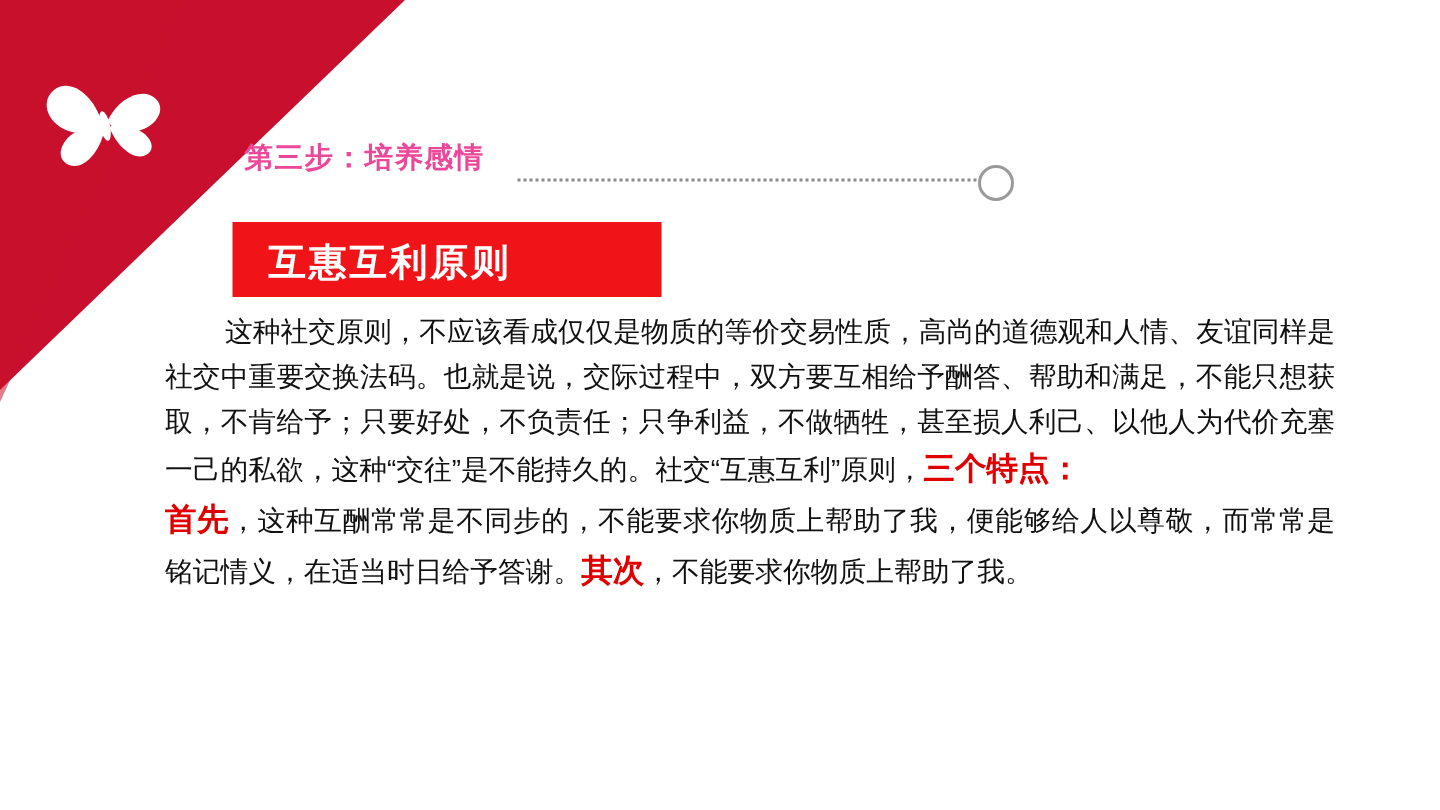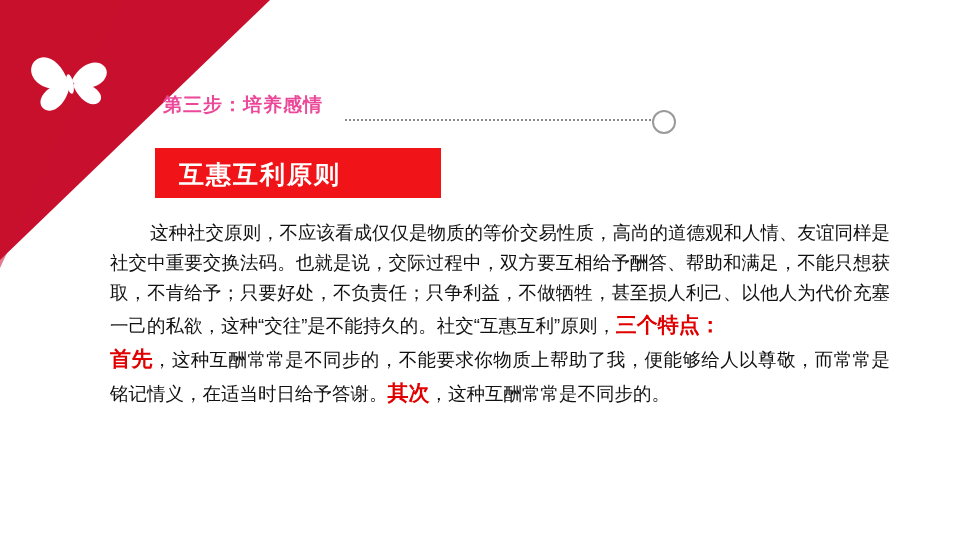--- a/index.html
+++ b/index.html
@@ -107,21 +107,21 @@
     letter-spacing: 2px;
     z-index: 6;
     white-space: nowrap;
     margin-left: 14px;
   }
 
   
   .body-copy {
     position: absolute;
     left: 110px;
-    top: 218px;
+    top: 206px;
     width: 780px;
     font-size: 18.5px;
     line-height: 1.62;
     color: #111111;
     text-align: justify;
     z-index: 5;
   }
   .body-copy p {
     margin: 0;
   }
@@ -157,16 +157,16 @@
 
   <div class="step-title">第三步：培养感情</div>
   <div class="dotted-rule"></div>
   <div class="rule-circle"></div>
 
   <div class="banner"></div>
   <div class="banner-text">互惠互利原则</div>
 
   <div class="body-copy">
     <p><span class="indent"></span><span>这种社交原则，不应该看成仅仅是物质的等价交易性质，高尚的道德观和人情、友谊同样是社交中重要交换法码。也就是说，交际过程中，双方要互相给予酬答、帮助和满足，不能只想获取，不肯给予；只要好处，不负责任；只争利益，不做牺牲，甚至损人利己、以他人为代价充塞一己的私欲，这种“交往”是不能持久的。社交“互惠互利”原则，</span><span class="em-red-lg">三个特点：</span></p>
-    <p><span class="em-red-lg">首先</span><span>，这种互酬常常是不同步的，不能要求你物质上帮助了我，便能够给人以尊敬，而常常是铭记情义，在适当时日给予答谢。</span><span class="em-red-lg">其次</span><span>，这种互酬常常是不同步的。</span></p>
+    <p><span class="em-red-lg">首先</span><span>，这种互酬常常是不同步的，不能要求你物质上帮助了我，便能够给人以尊敬，而常常是铭记情义，在适当时日给予答谢。</span><span class="em-red-lg">其次</span><span>，不能要求你物质上帮助了我。</span></p>
   </div>
 
 </div>
 
 </body></html>

